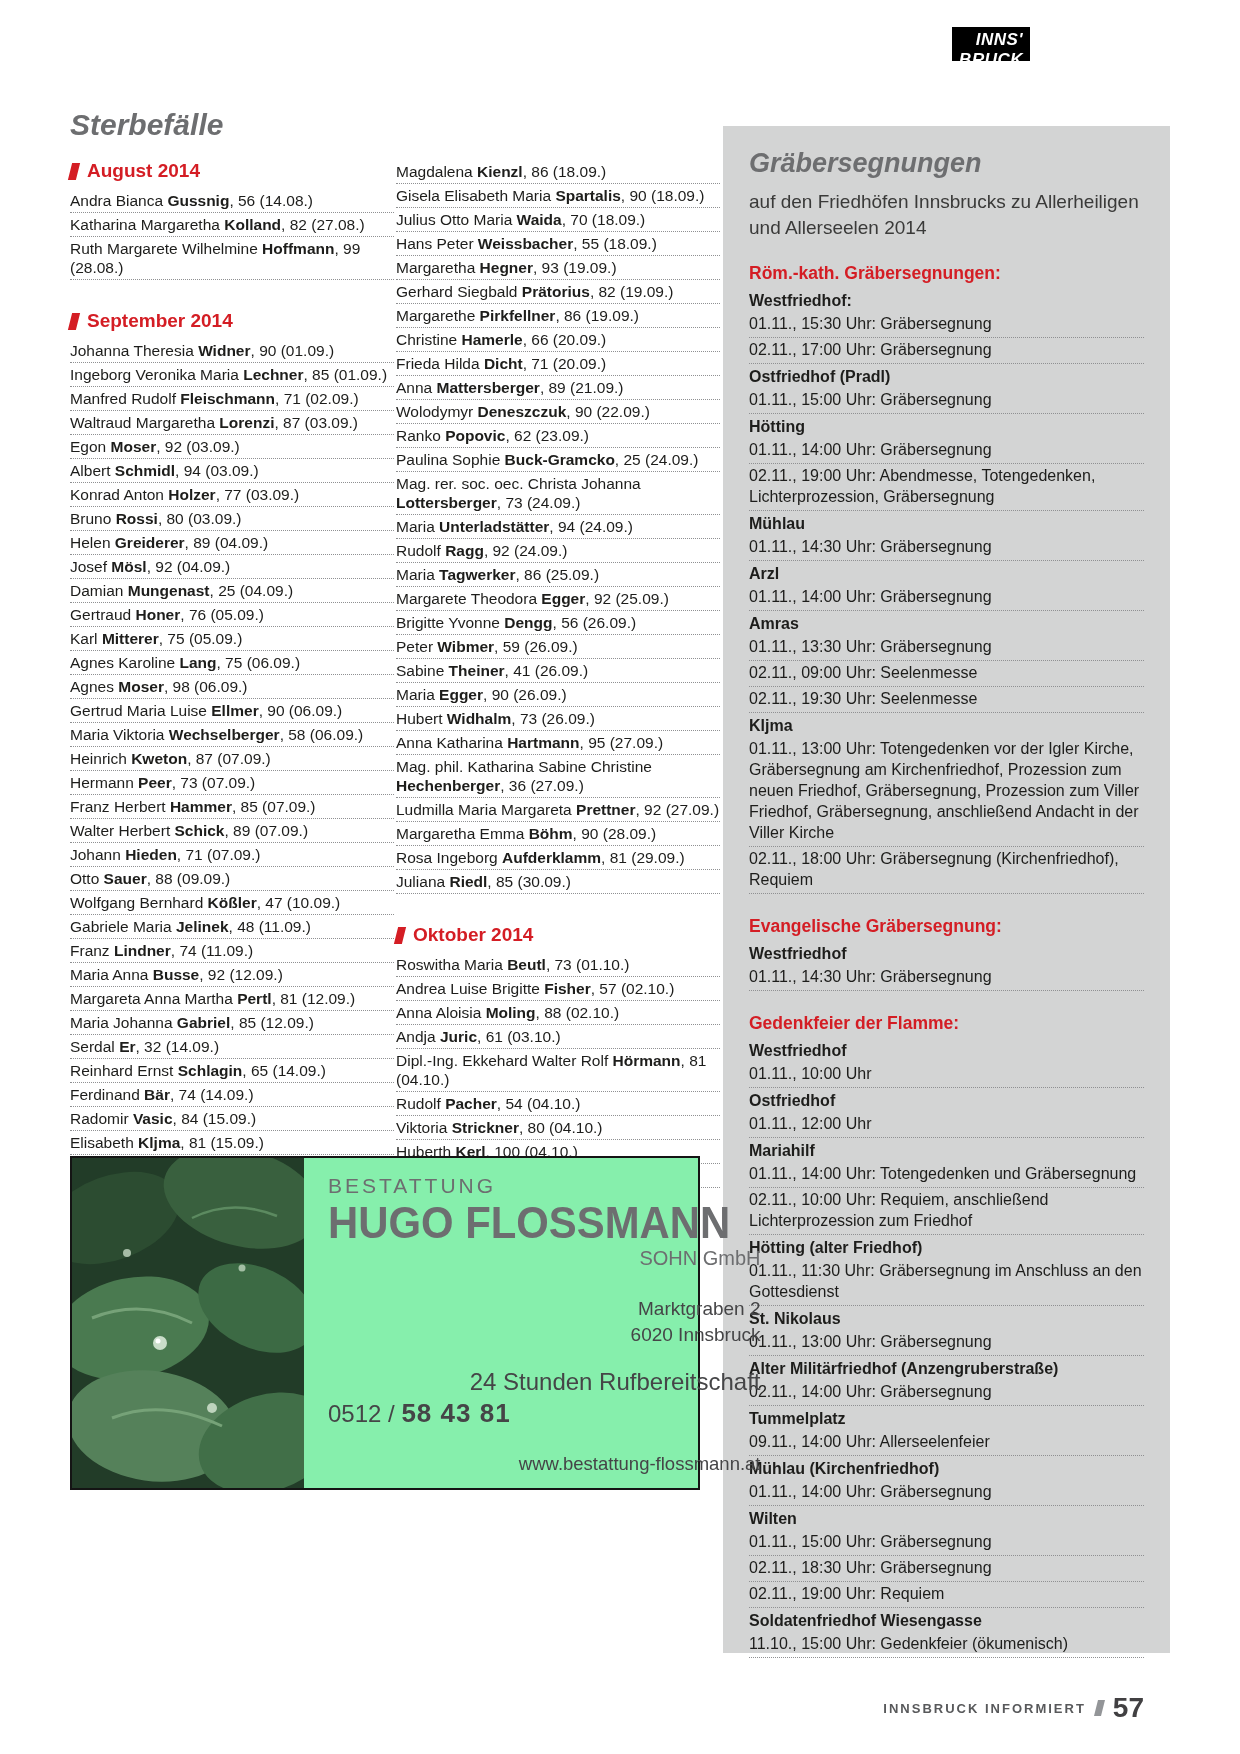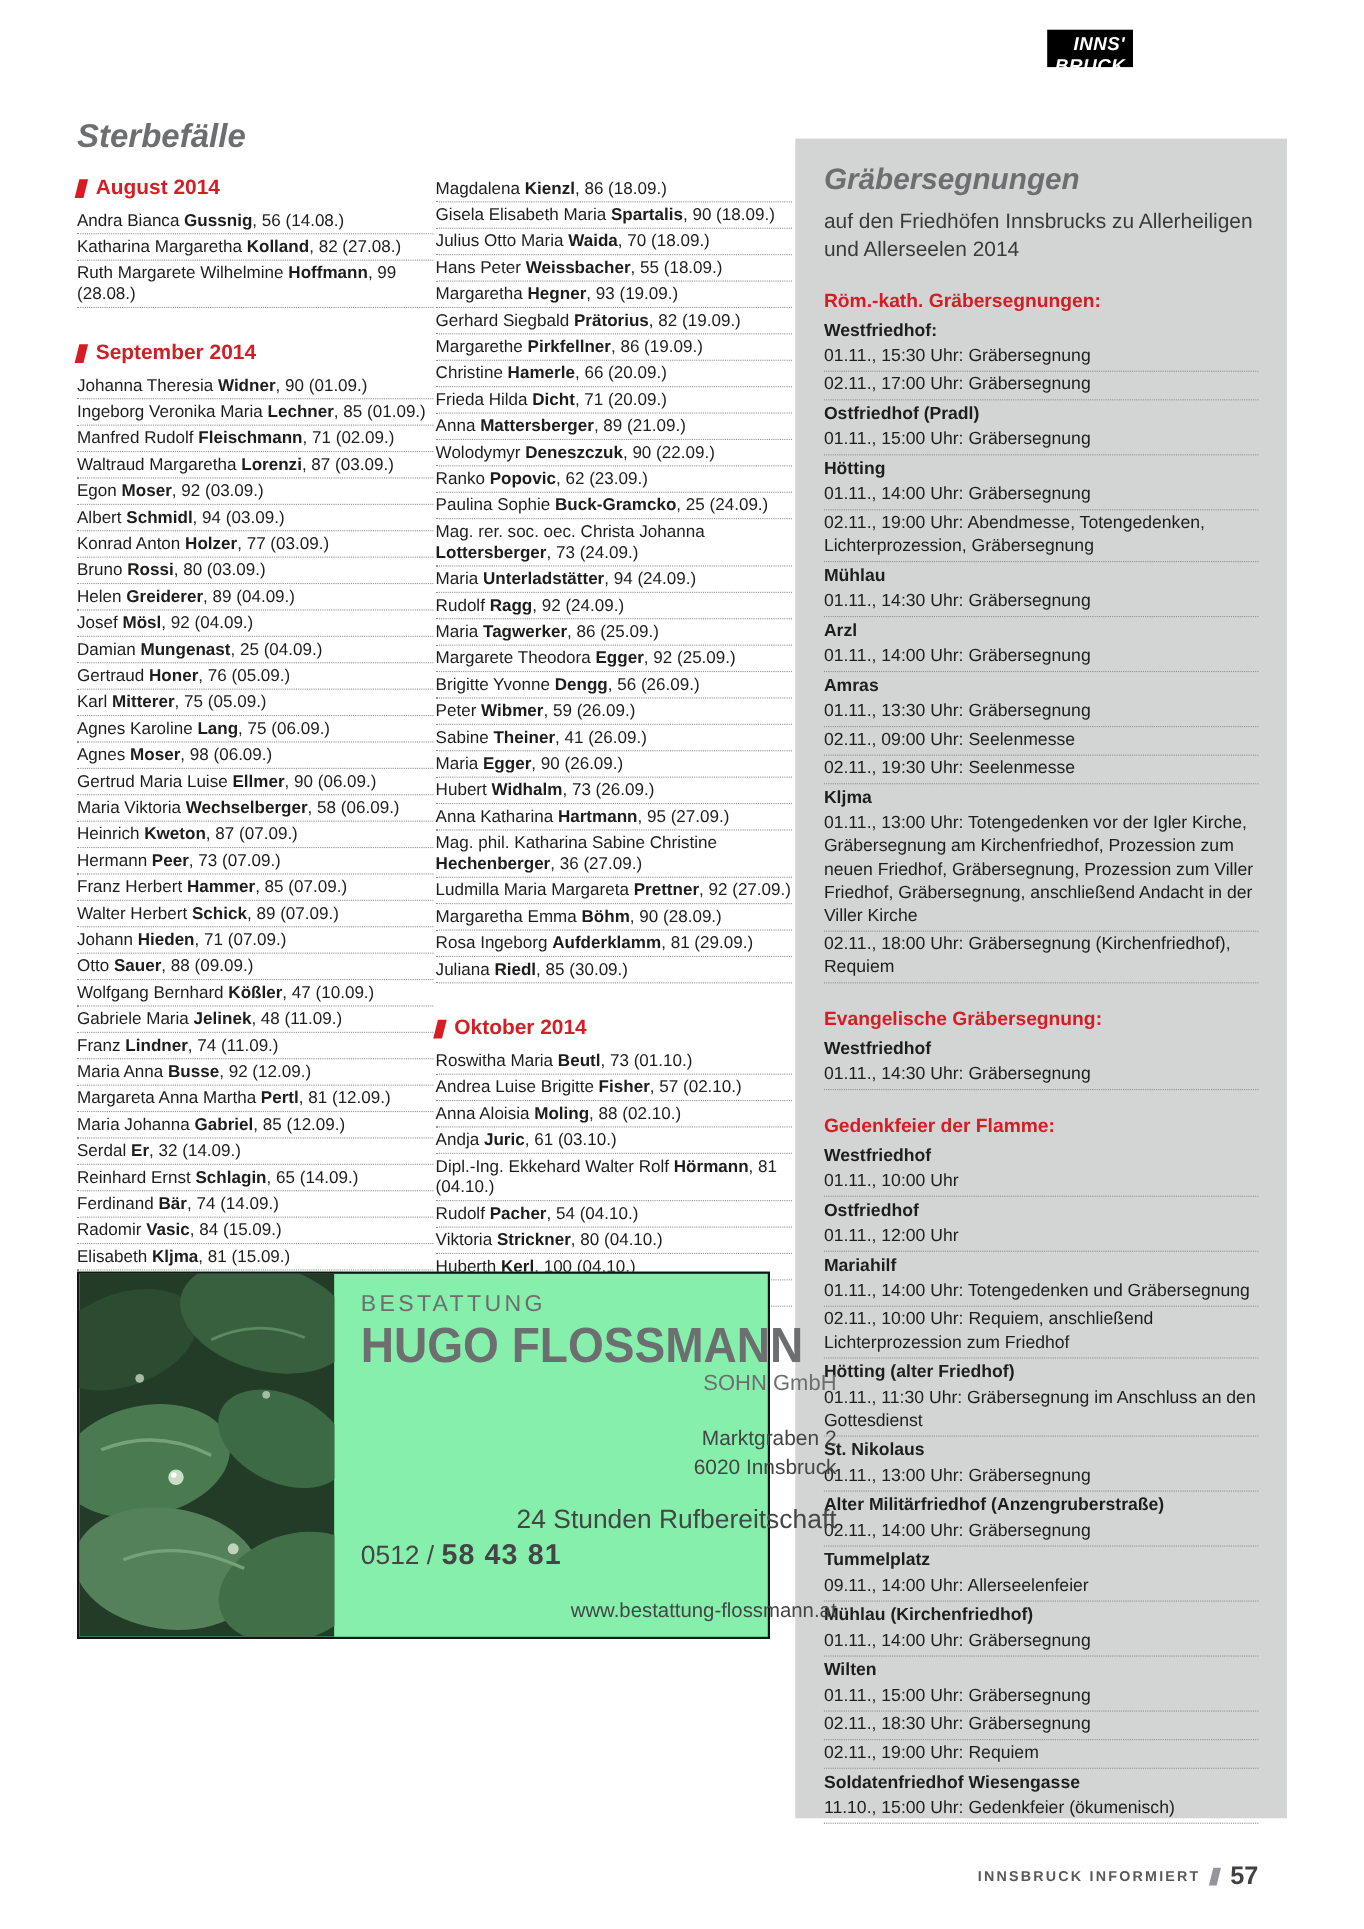--- a/index.html
+++ b/index.html
@@ -65,21 +65,21 @@
   .ad-service{text-align:right;font-size:24px;color:#454547;margin-top:20px;}
   .ad-phone{text-align:left;font-size:24px;color:#454547;margin-top:2px;}
   .ad-phone b{font-size:26px;font-weight:bold;letter-spacing:1px;}
   .ad-web{text-align:right;font-size:18.5px;color:#454547;margin-top:24px;}
   
   .footer{
     position:absolute;right:96px;top:1692px;display:flex;align-items:center;gap:10px;
   }
   .fmag{font-size:13px;font-weight:bold;letter-spacing:2px;color:#58595b;}
   .fslash{width:7px;height:16px;background:#939598;transform:skewX(-14deg);display:inline-block;}
-  .fnum{font-size:23px;font-weight:bold;color:#414042;}
+  .fnum{font-size:28px;font-weight:bold;color:#414042;}
 </style>
 </head>
 <body>
 
 <div class="logo">
   <div>INNS'</div>
   <div>BRUCK</div>
 </div>
 
 <h1 class="big-title">Sterbefälle</h1>

